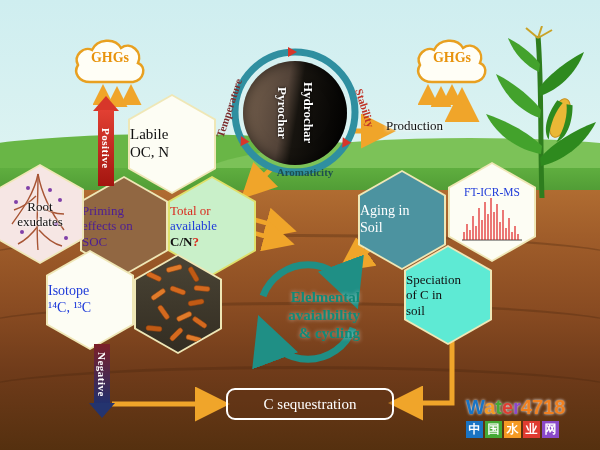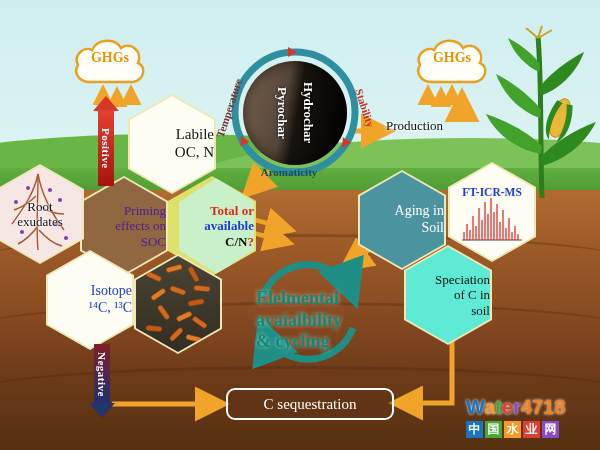--- a/index.html
+++ b/index.html
@@ -17,47 +17,47 @@
         background:linear-gradient(#b06c31 0%,#a05d2a 18%,#8a4c22 45%,#6f3b1a 70%,#55300f 100%);}
   .soilline{position:absolute;left:-30px;width:660px;height:50px;border-radius:50%;
             border-top:3px solid rgba(70,35,12,.30);}
 
   
   .hex{position:absolute;width:88px;height:100px;
        clip-path:polygon(50% 0,100% 25%,100% 75%,50% 100%,0 75%,0 25%);
        background:#efe7b6;z-index:6;}
   .hex-in{position:absolute;inset:2px;
        clip-path:polygon(50% 0,100% 25%,100% 75%,50% 100%,0 75%,0 25%);
-       display:flex;flex-direction:column;align-items:flex-end;justify-content:center;
+       display:flex;flex-direction:column;align-items:flex-start;justify-content:center;
        text-align:center;line-height:1.18;font-size:13px;color:#111;}
   .hex-in svg{position:absolute;inset:0;}
   .hex-label-overlay{position:absolute;inset:0;display:flex;flex-direction:column;
        align-items:center;justify-content:center;text-shadow:0 0 3px #fff,0 0 3px #fff;}
 
   .bg-white{background:#fdfdf4;}
   .bg-green{background:#c9f0c9;}
   .bg-teal{background:rgba(62,140,158,.92);color:#fff;}
   .bg-brown{background:rgba(128,80,46,.85);color:#4c1d95;}
   .bg-rootpink{background:#f6e6e4;}
   .bg-microbe{background:linear-gradient(#4a4435,#332d22);}
 
   .t-red{color:#d92b1f;} .t-blue{color:#1f3bd9;} .t-big{font-size:15px;}
-  .t-bold{font-weight:bold;margin-left:9px;}
+  .t-bold{font-weight:normal;}
 
   
   .char-ring{position:absolute;left:222px;top:40px;z-index:5;}
   .char-photo{position:absolute;left:243px;top:61px;width:104px;height:104px;border-radius:50%;
       background:linear-gradient(100deg,#7a6450 0%,#55453a 40%,#17140f 52%,#000 100%);
       display:flex;align-items:center;justify-content:center;gap:10px;z-index:5;
       box-shadow:inset 0 0 14px rgba(0,0,0,.6);}
   .vtext{writing-mode:vertical-rl;color:#fff;font-size:13px;font-weight:bold;
          text-shadow:0 0 3px #000;}
   .ringlabel{position:absolute;font-size:11px;font-weight:bold;z-index:5;width:74px;text-align:center;}
   .rl-temp{left:192px;top:102px;transform:rotate(-72deg);color:#7c2d2d;}
-  .rl-arom{left:252px;top:166px;color:#1d4f4f;}
+  .rl-arom{left:268px;top:166px;color:#1d4f4f;}
   .rl-stab{left:328px;top:102px;transform:rotate(72deg);color:#c03226;}
 
   
   .cloud{position:absolute;width:80px;height:56px;z-index:4;}
   .cloud span{position:absolute;left:0;top:14px;width:100%;text-align:center;
       color:#e8930c;font-weight:bold;font-size:14px;}
 
   
   .varrow{position:absolute;width:16px;z-index:6;}
   .varrow .shaft{position:absolute;left:0;width:16px;display:flex;align-items:center;justify-content:center;}
@@ -69,22 +69,22 @@
       border-bottom:15px solid #d7362a;}
   .neg{left:94px;top:344px;height:74px;}
   .neg .shaft{top:0;height:60px;background:linear-gradient(180deg,#7c1f28,#20306e);}
   .neg::after{content:'';position:absolute;bottom:0;left:-5px;
       border-left:13px solid transparent;border-right:13px solid transparent;
       border-top:15px solid #24346f;}
 
   
   .production{position:absolute;left:386px;top:118px;font-size:13px;color:#111;z-index:5;
       text-shadow:0 0 4px #fff,0 0 4px #fff;}
-  .cycle-text{position:absolute;left:256px;top:288px;width:104px;text-align:left;z-index:5;
-      color:#0f8a78;font-weight:bold;font-size:18px;line-height:1.2;
+  .cycle-text{position:absolute;left:256px;top:288px;width:104px;text-align:right;z-index:5;
+      color:#0f8a78;font-weight:bold;font-size:15px;line-height:1.2;
       text-shadow:0 0 4px rgba(255,255,255,.55);}
   .cseq{position:absolute;left:226px;top:388px;width:164px;height:28px;z-index:6;
       border:2px solid #fff;border-radius:9px;background:rgba(95,52,22,.45);
       display:flex;align-items:center;justify-content:center;color:#fff;font-size:15px;}
   .arrows{position:absolute;left:0;top:0;z-index:4;pointer-events:none;}
   .cyc{position:absolute;left:250px;top:254px;z-index:4;}
   .corn{position:absolute;left:482px;top:26px;z-index:3;}
 
   
   .wm{position:absolute;left:466px;top:396px;z-index:7;font-family:"Liberation Sans",sans-serif;}

